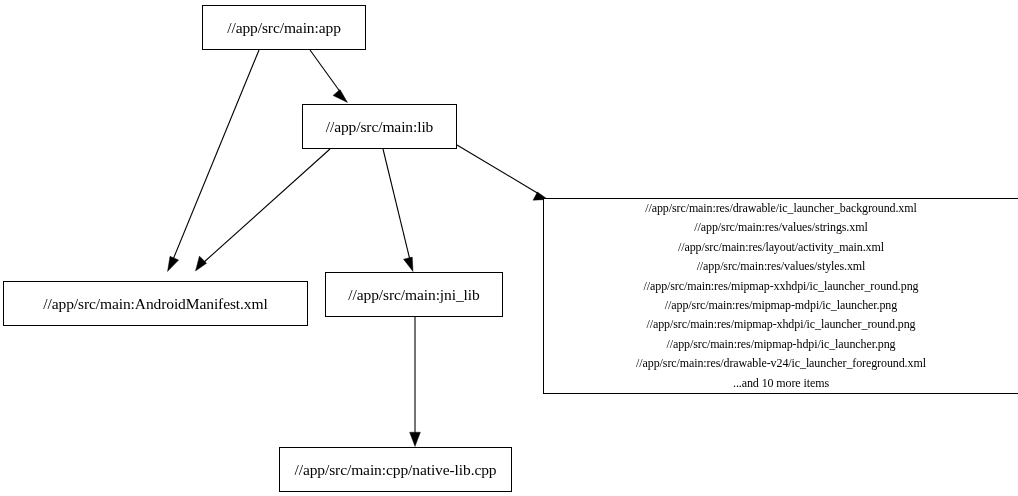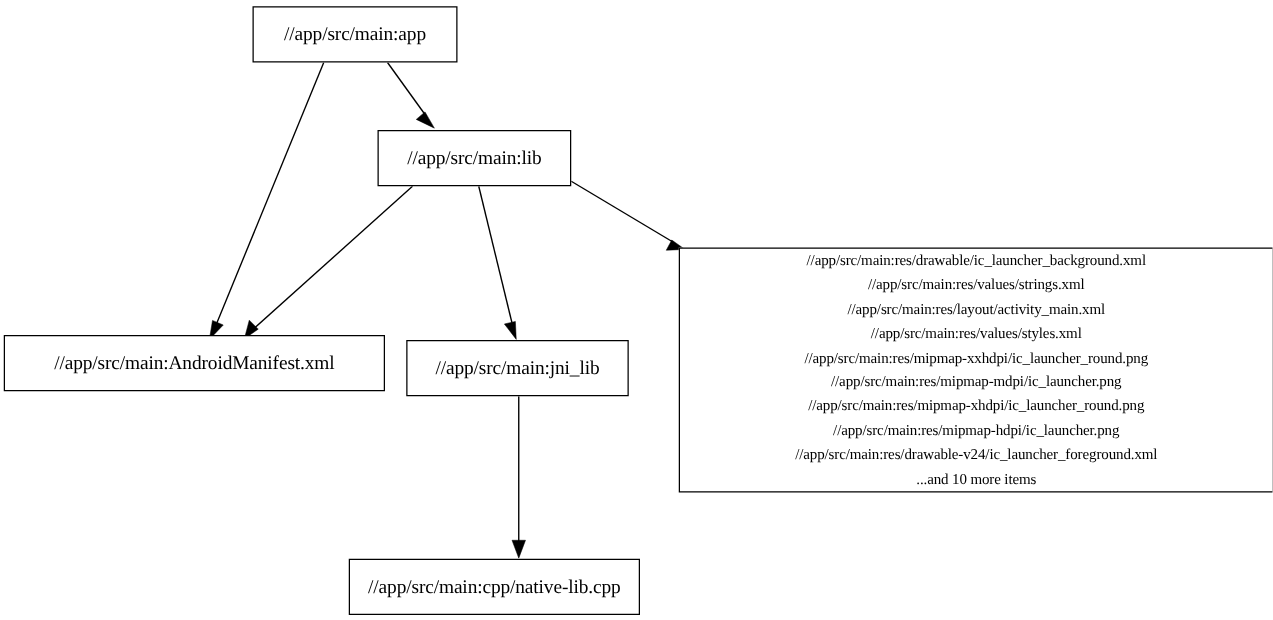--- a/index.html
+++ b/index.html
@@ -101,21 +101,21 @@
   </svg>
 
   <div class="node-box" style="left:302px; top:104px; width:155px; height:45px;">
     <span class="node-label">//app/src/main:lib</span>
   </div>
 
   <div class="node-box" style="left:202px; top:5px; width:164px; height:45px;">
     <span class="node-label">//app/src/main:app</span>
   </div>
 
-  <div class="node-box" style="left:3px; top:268px; width:305px; height:45px;">
+  <div class="node-box" style="left:3px; top:281px; width:305px; height:45px;">
     <span class="node-label">//app/src/main:AndroidManifest.xml</span>
   </div>
 
   <div class="node-box" style="left:325px; top:272px; width:178px; height:45px;">
     <span class="node-label">//app/src/main:jni_lib</span>
   </div>
 
   <div class="node-box" style="left:531px; top:198px; width:476px; height:196px; font-size:12px; line-height:19.4px;margin-left:12px;">
     <span class="node-label">//app/src/main:res/drawable/ic_launcher_background.xml
 //app/src/main:res/values/strings.xml

